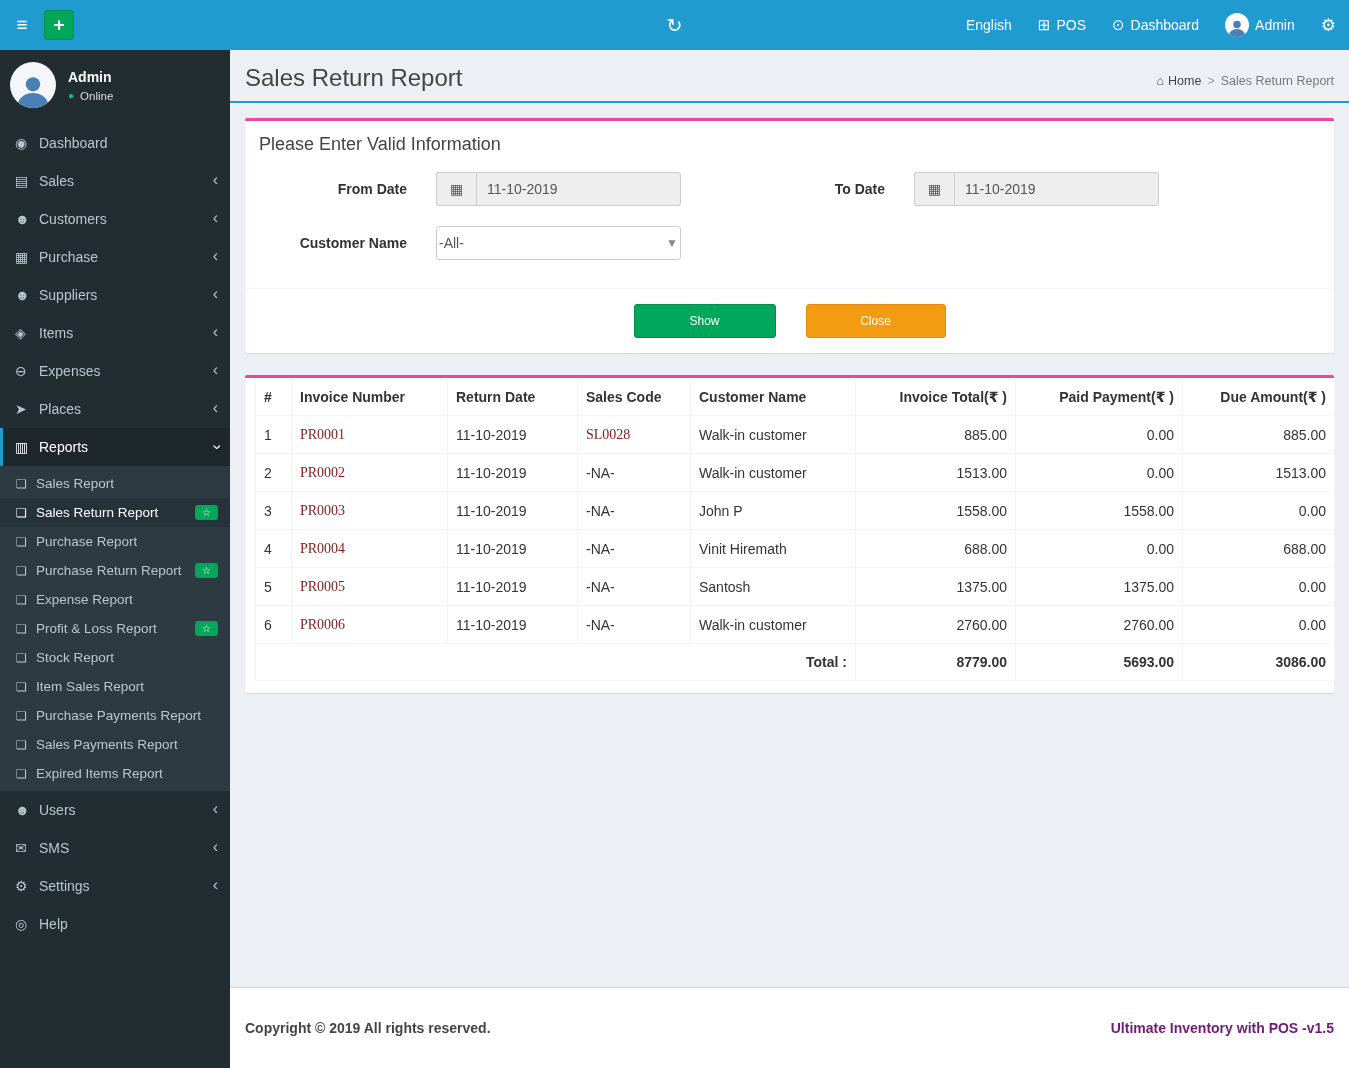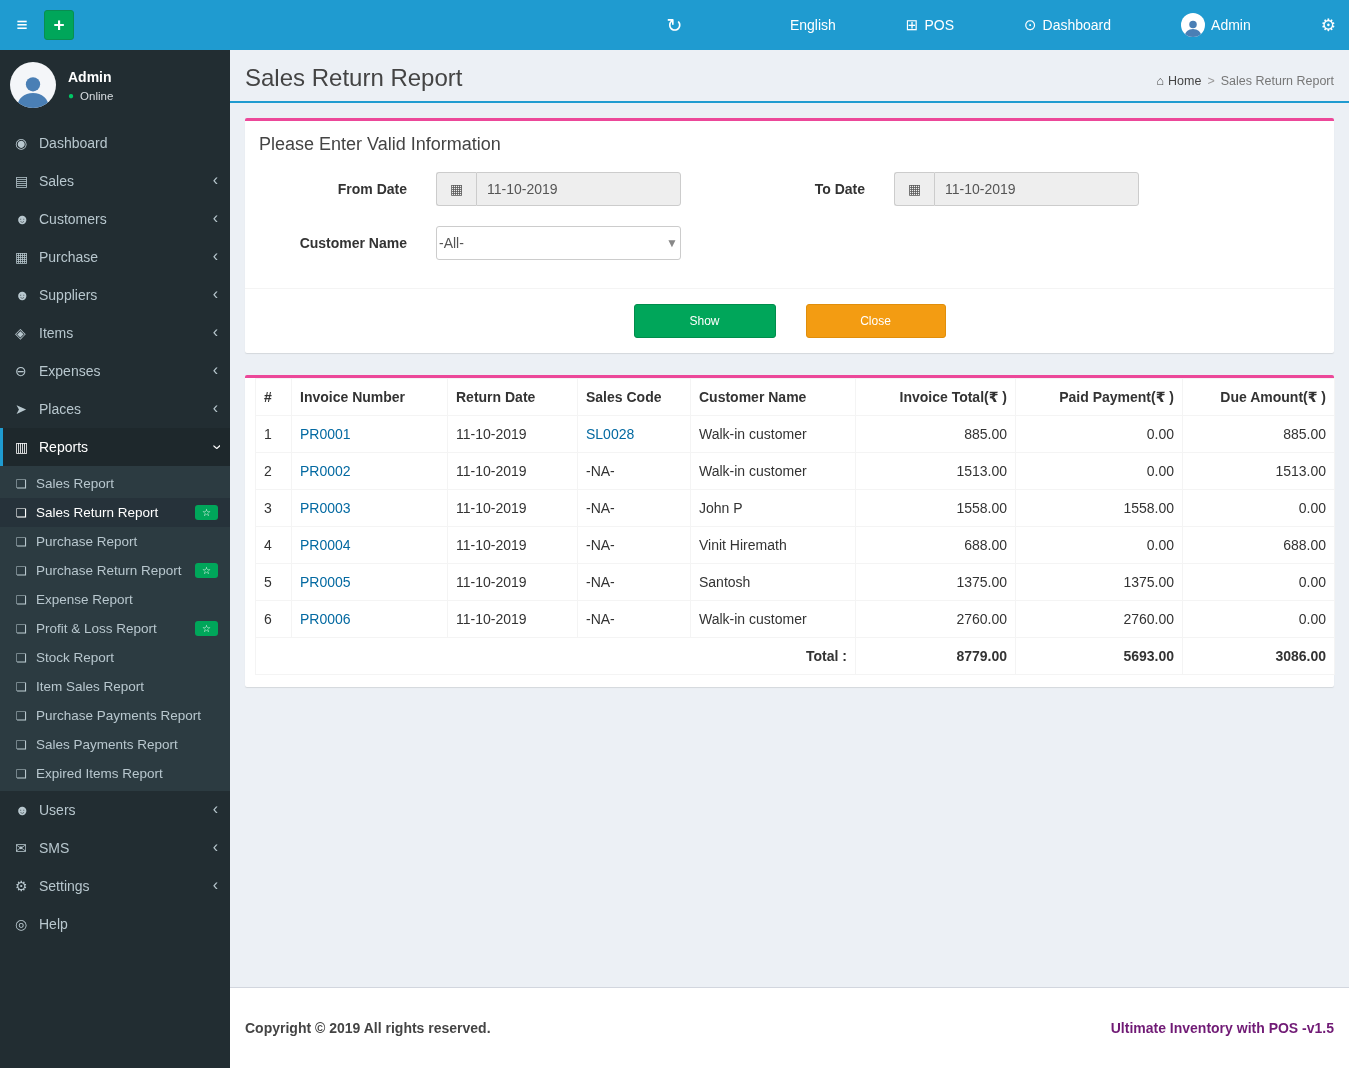--- a/index.html
+++ b/index.html
@@ -10,21 +10,21 @@
 
   
   .topbar { position:absolute; top:0; left:0; width:1349px; height:50px; background:#1f9bd0; z-index:10; display:flex; }
   .logo { width:230px; height:50px; background:#1a87ba; color:#fff; font-size:19px; font-weight:bold;
           display:flex; align-items:center; padding-left:14px; }
   .nav-rest { flex:1; display:flex; align-items:center; position:relative; color:#fff; }
   .nav-toggle { width:44px; height:50px; display:flex; align-items:center; justify-content:center; font-size:19px; cursor:pointer; color:#fff; }
   .quick-add { width:30px; height:30px; background:#00a65a; border:1px solid #098d51; border-radius:3px; color:#fff;
                font-size:19px; font-weight:bold; display:flex; align-items:center; justify-content:center; cursor:pointer; }
   .nav-spinner { position:absolute; left:50%; transform:translateX(-50%); font-size:19px; color:#fff; }
-  .nav-right { margin-left:auto; display:flex; align-items:center; height:34px;gap:44px; }
+  .nav-right { margin-left:auto; display:flex; align-items:center; height:34px; }
   .nav-item { display:flex; align-items:center; gap:6px; padding:0 13px; height:50px; color:#fff; font-size:14px; cursor:pointer; }
   .nav-ic { font-size:15px; }
   .nav-avatar { width:24px; height:24px; border-radius:50%; background:#fff; overflow:hidden; display:flex; align-items:flex-end; justify-content:center; }
   .nav-gear { font-size:17px; }
 
   
   .sidebar { position:absolute; top:50px; left:0; width:230px; bottom:0; background:#222d32; overflow:hidden; }
   .profile { display:flex; align-items:center; padding:12px 10px; }
   .avatar-lg { width:46px; height:46px; border-radius:50%; background:#f4f6f9; overflow:hidden; display:flex; align-items:flex-end; justify-content:center; }
   .profile-info { margin-left:12px; }
@@ -59,40 +59,40 @@
 
   .box { background:#fff; border-top:3px solid #ec4899; border-radius:2px; box-shadow:0 1px 1px rgba(0,0,0,.1); margin-bottom:22px; }
   .box-header { padding:13px 14px; display:flex; align-items:center; justify-content:space-between; }
   .box-title { font-size:18px; color:#444; }
 
   
   .form-area { padding:4px 14px 8px 14px; }
   .form-row { display:flex; align-items:center; margin-bottom:20px; }
   .flabel { font-weight:bold; color:#333; font-size:14px; text-align:right; }
   .flabel-1 { width:148px; margin-right:29px; }
-  .flabel-2 { width:184px; margin-right:29px; }
+  .flabel-2 { width:184px; margin-right:29px;margin-left:20px; }
   .input-group { display:flex; width:245px; height:34px; }
   .ig-addon { width:40px; background:#eee; border:1px solid #ccc; border-right:none; display:flex; align-items:center; justify-content:center; color:#555; font-size:14px; border-radius:3px 0 0 3px; }
   .ig-input { flex:1; border:1px solid #ccc; background:#eee; color:#555; padding:6px 10px; font-size:14px; font-family:inherit; border-radius:0 3px 3px 0; outline:none; }
   .select { width:245px; height:34px; border:1px solid #ccc; border-radius:3px; background:#fff; color:#555; display:flex; align-items:center; padding:0 2px; cursor:pointer; }
   .select .sel-text { flex:1; }
   .select .caret { color:#888; font-size:12px; }
   .btn-row { border-top:1px solid #f4f4f4; padding:15px; display:flex; justify-content:center; gap:30px; }
   .btn { border:none; border-radius:3px; color:#fff; font-size:12px; font-family:inherit; cursor:pointer; }
   .btn-show { width:142px; height:34px; background:#00a65a; border:1px solid #008d4c; }
   .btn-close { width:140px; height:34px; background:#f39c12; border:1px solid #e08e0b; }
   .btn-excel { background:#1fa6de; border:1px solid #1692c5; padding:6px 13px; font-size:13.5px; border-radius:3px; }
 
   
   .table-wrap { padding:0 10px 12px 10px; }
   table { width:100%; border-collapse:collapse; table-layout:fixed; }
   th, td { border:1px solid #f4f4f4; padding:10px 8px; font-size:14px; text-align:left; overflow:hidden; white-space:nowrap; }
   th { font-weight:bold; color:#333; }
   td.num, th.num { text-align:right; }
-  .tbl-link { color:#0369a1; text-decoration:none; cursor:pointer; }
+  .tbl-link { color:#7f1d1d; text-decoration:none; cursor:pointer;font-family:Liberation Serif, serif; }
   tfoot td { font-weight:bold; }
   .total-label { text-align:right; font-weight:bold; }
 
   
   .footer { background:#fff; border-top:1px solid #d2d6de; padding:32px 15px; display:flex; justify-content:space-between; align-items:center; }
   .footer-left { font-weight:bold; color:#444; }
   .footer-right { font-weight:bold; color:#701a75; }
 
   .person-svg { display:block; }
 </style>

